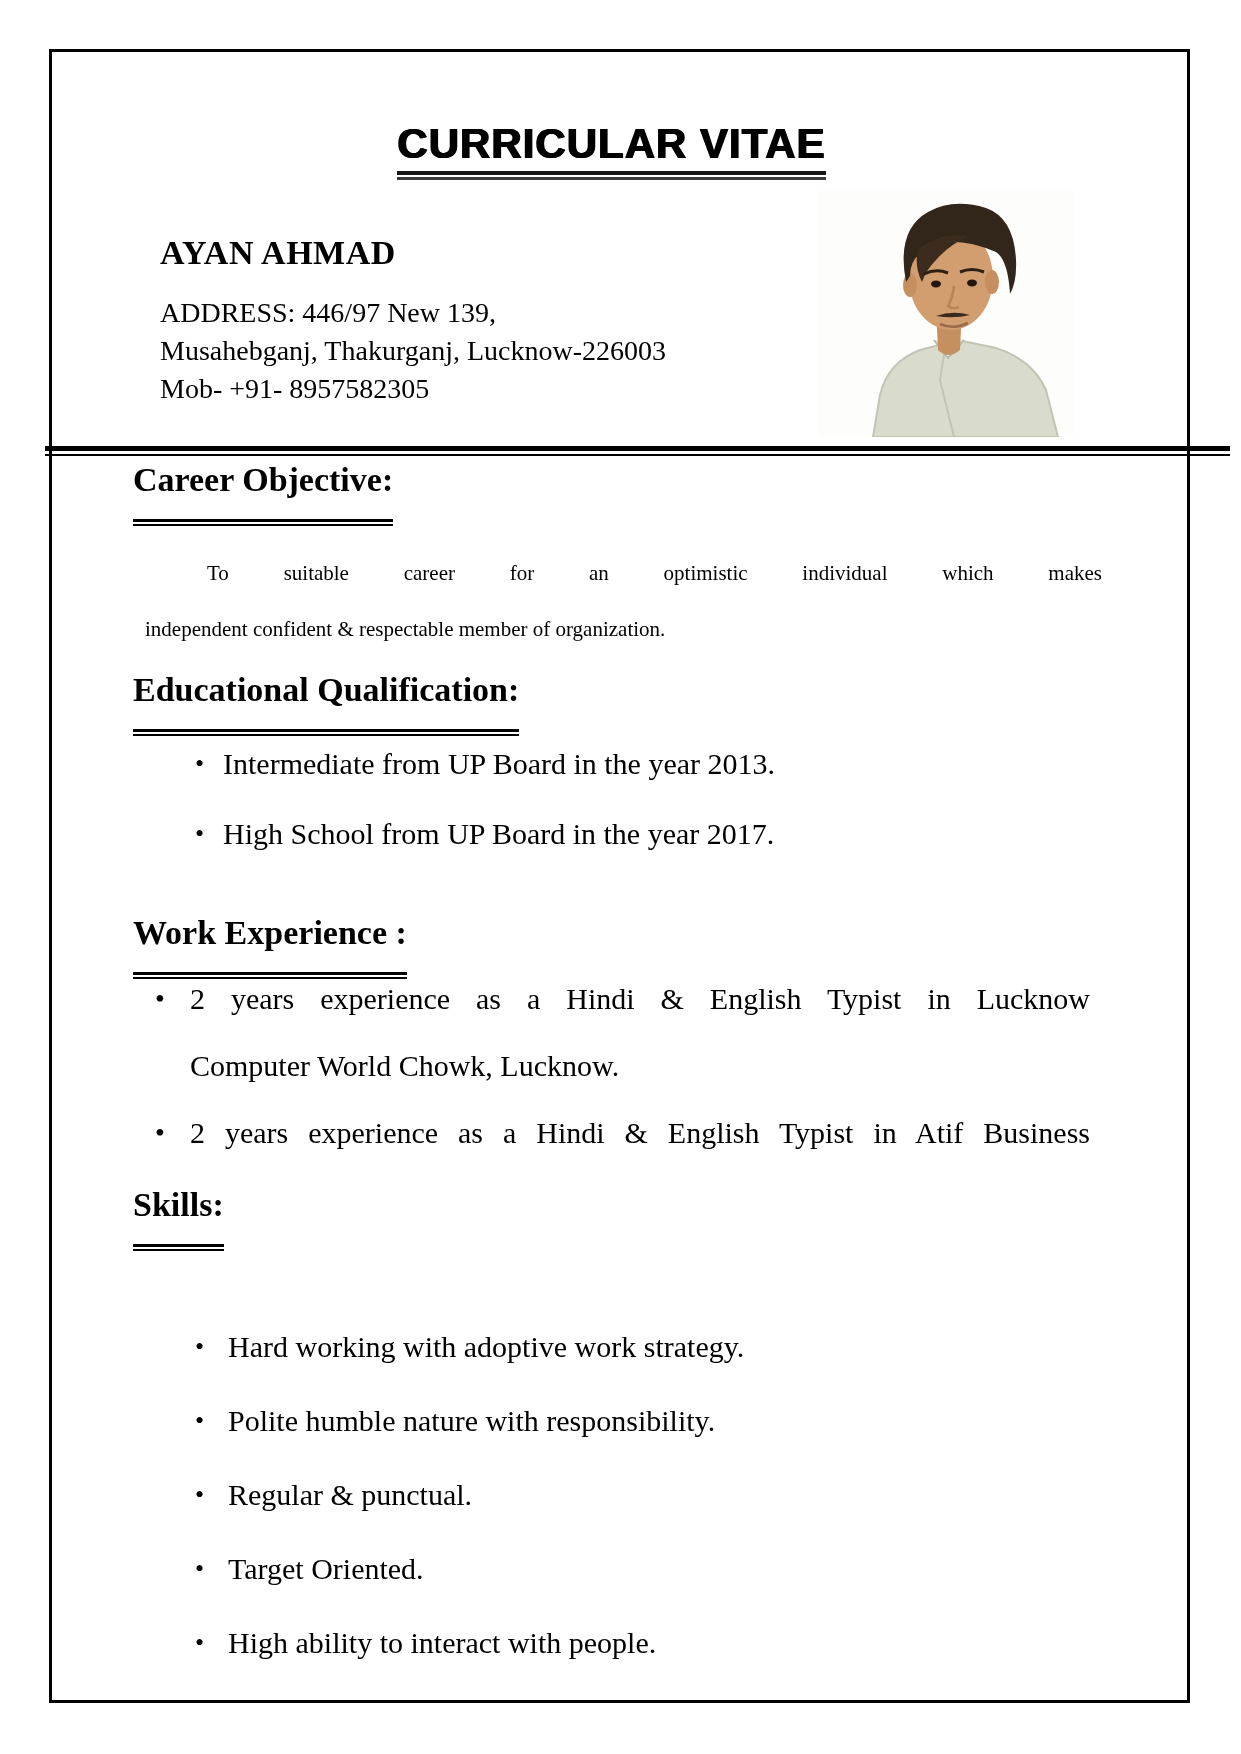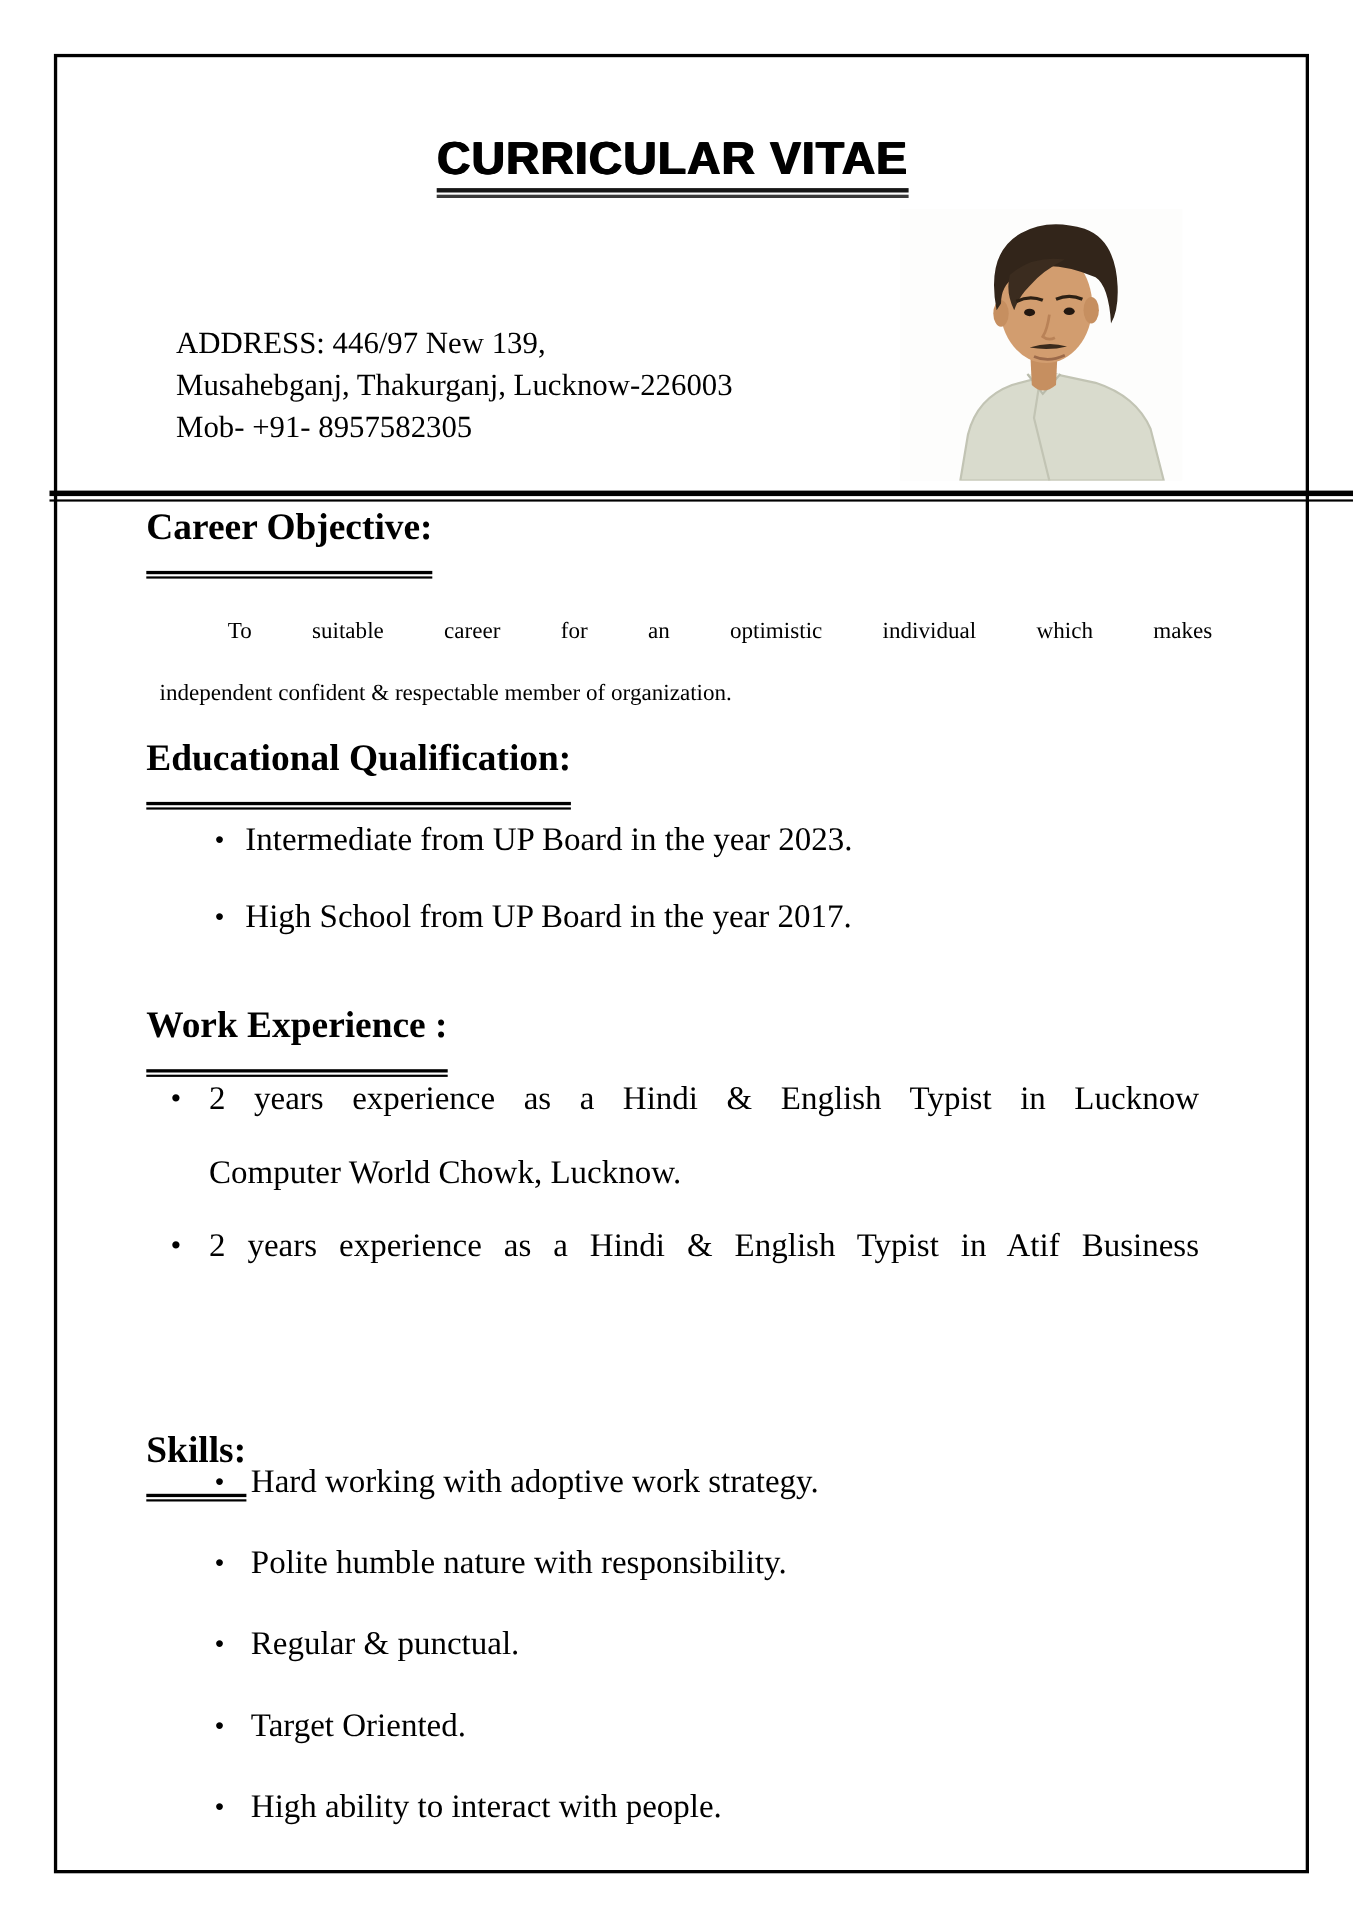--- a/index.html
+++ b/index.html
@@ -99,20 +99,21 @@
 </head>
 <body>
 
 <div class="page">
   <div class="page-border"></div>
 
   <div class="title-wrap">
     <span class="title-text">CURRICULAR VITAE</span>
   </div>
 
+  <div class="id-name">AYAN AHMAD</div>
   <div class="id-lines">
     <div>ADDRESS: 446/97 New 139,</div>
     <div>Musahebganj, Thakurganj, Lucknow-226003</div>
     <div>Mob- +91- 8957582305</div>
   </div>
 
   <div class="photo">
     <svg width="257" height="247" viewBox="0 0 257 247" xmlns="http://www.w3.org/2000/svg">
       <rect x="0" y="0" width="257" height="247" fill="#fdfdfc"></rect>
 
@@ -154,21 +155,21 @@
     <div class="jline indent">To suitable career for an optimistic individual which makes</div>
     <div>independent confident &amp; respectable member of organization.</div>
   </div>
 
   <div class="sec-h" style="top:671px;">
     <span class="dblu">Educational Qualification:</span>
   </div>
   <div class="blist edu-list">
     <div class="bitem">
       <span class="bullet-dot">•</span>
-      <span>Intermediate from UP Board in the year 2023.</span>
+      <span>Intermediate from UP Board in the year 2013.</span>
     </div>
     <div class="bitem">
       <span class="bullet-dot">•</span>
       <span>High School from UP Board in the year 2017.</span>
     </div>
   </div>
 
   <div class="sec-h" style="top:914px;">
     <span class="dblu">Work Experience :</span>
   </div>
@@ -177,21 +178,21 @@
       <span class="bullet-dot">•</span>
       <div class="wline jline">2 years experience as a Hindi &amp; English Typist in Lucknow</div>
       <div class="wline">Computer World Chowk, Lucknow.</div>
     </div>
     <div class="work-item">
       <span class="bullet-dot">•</span>
       <div class="wline jline">2 years experience as a Hindi &amp; English Typist in Atif Business</div>
     </div>
   </div>
 
-  <div class="sec-h" style="top:1300px;">
+  <div class="sec-h" style="top:1186px;">
     <span class="dblu">Skills:</span>
   </div>
   <div class="blist skill-list">
     <div class="bitem">
       <span class="bullet-dot">•</span>
       <span>Hard working with adoptive work strategy.</span>
     </div>
     <div class="bitem">
       <span class="bullet-dot">•</span>
       <span>Polite humble nature with responsibility.</span>

